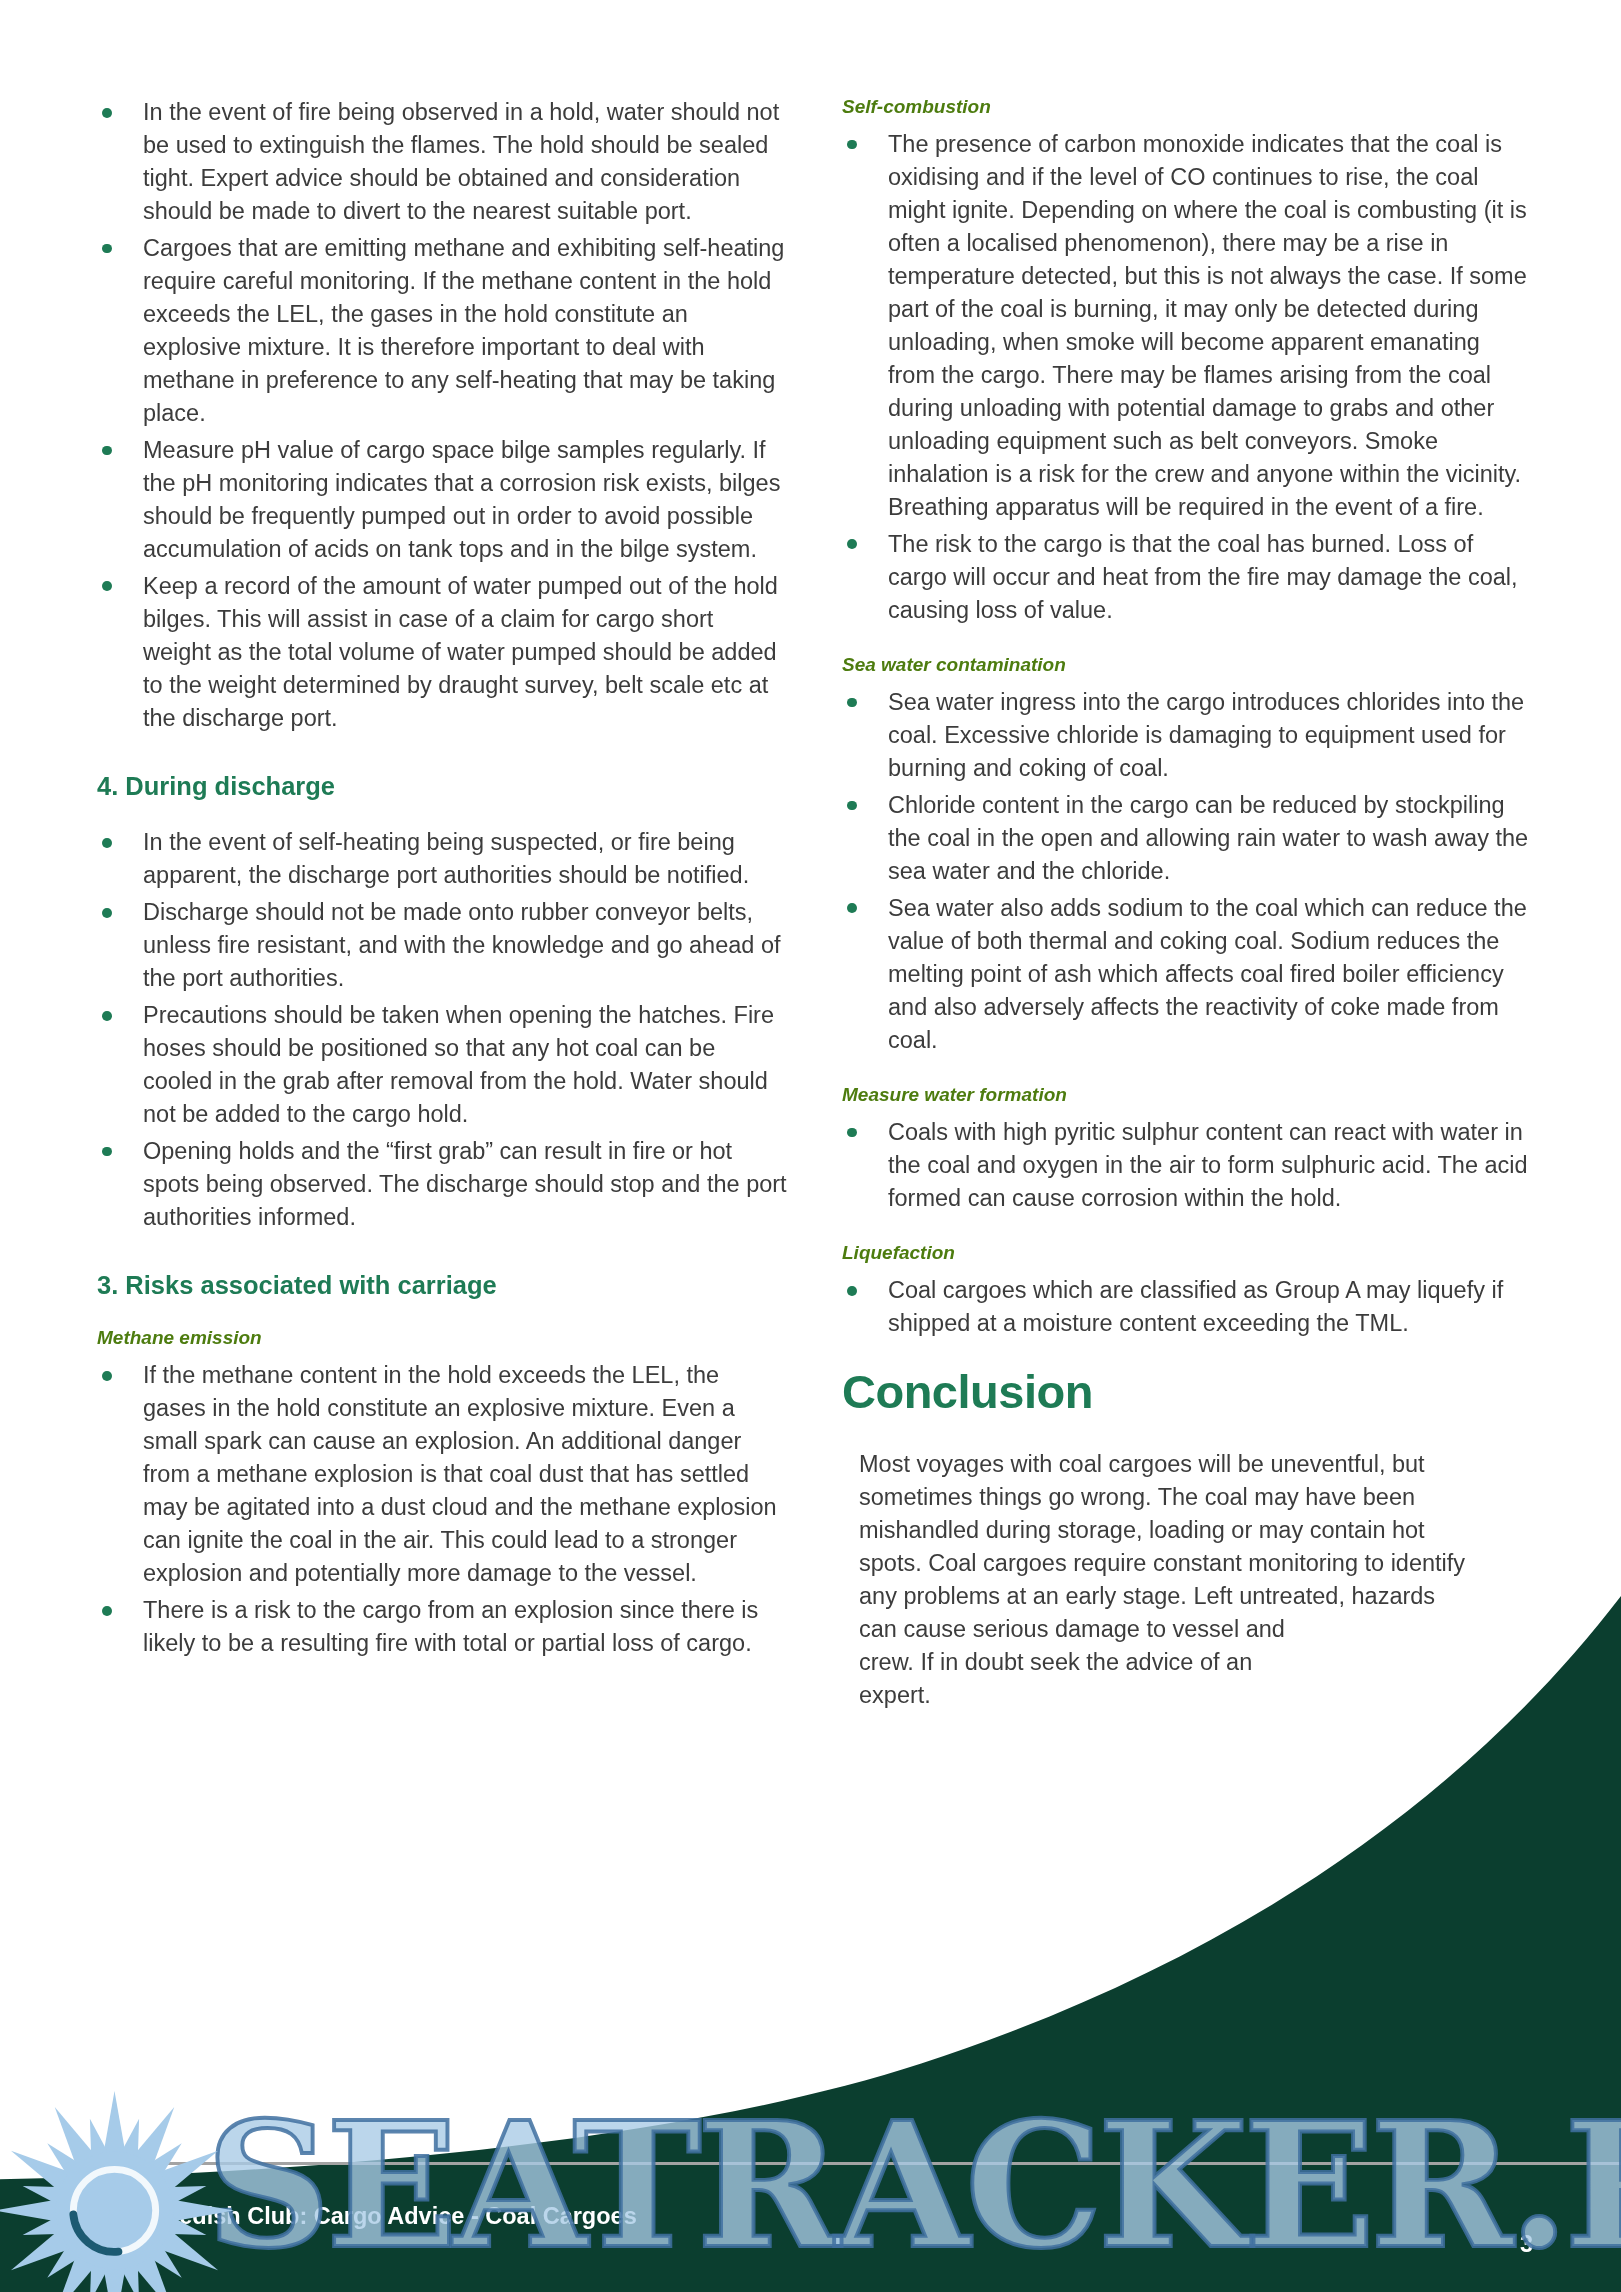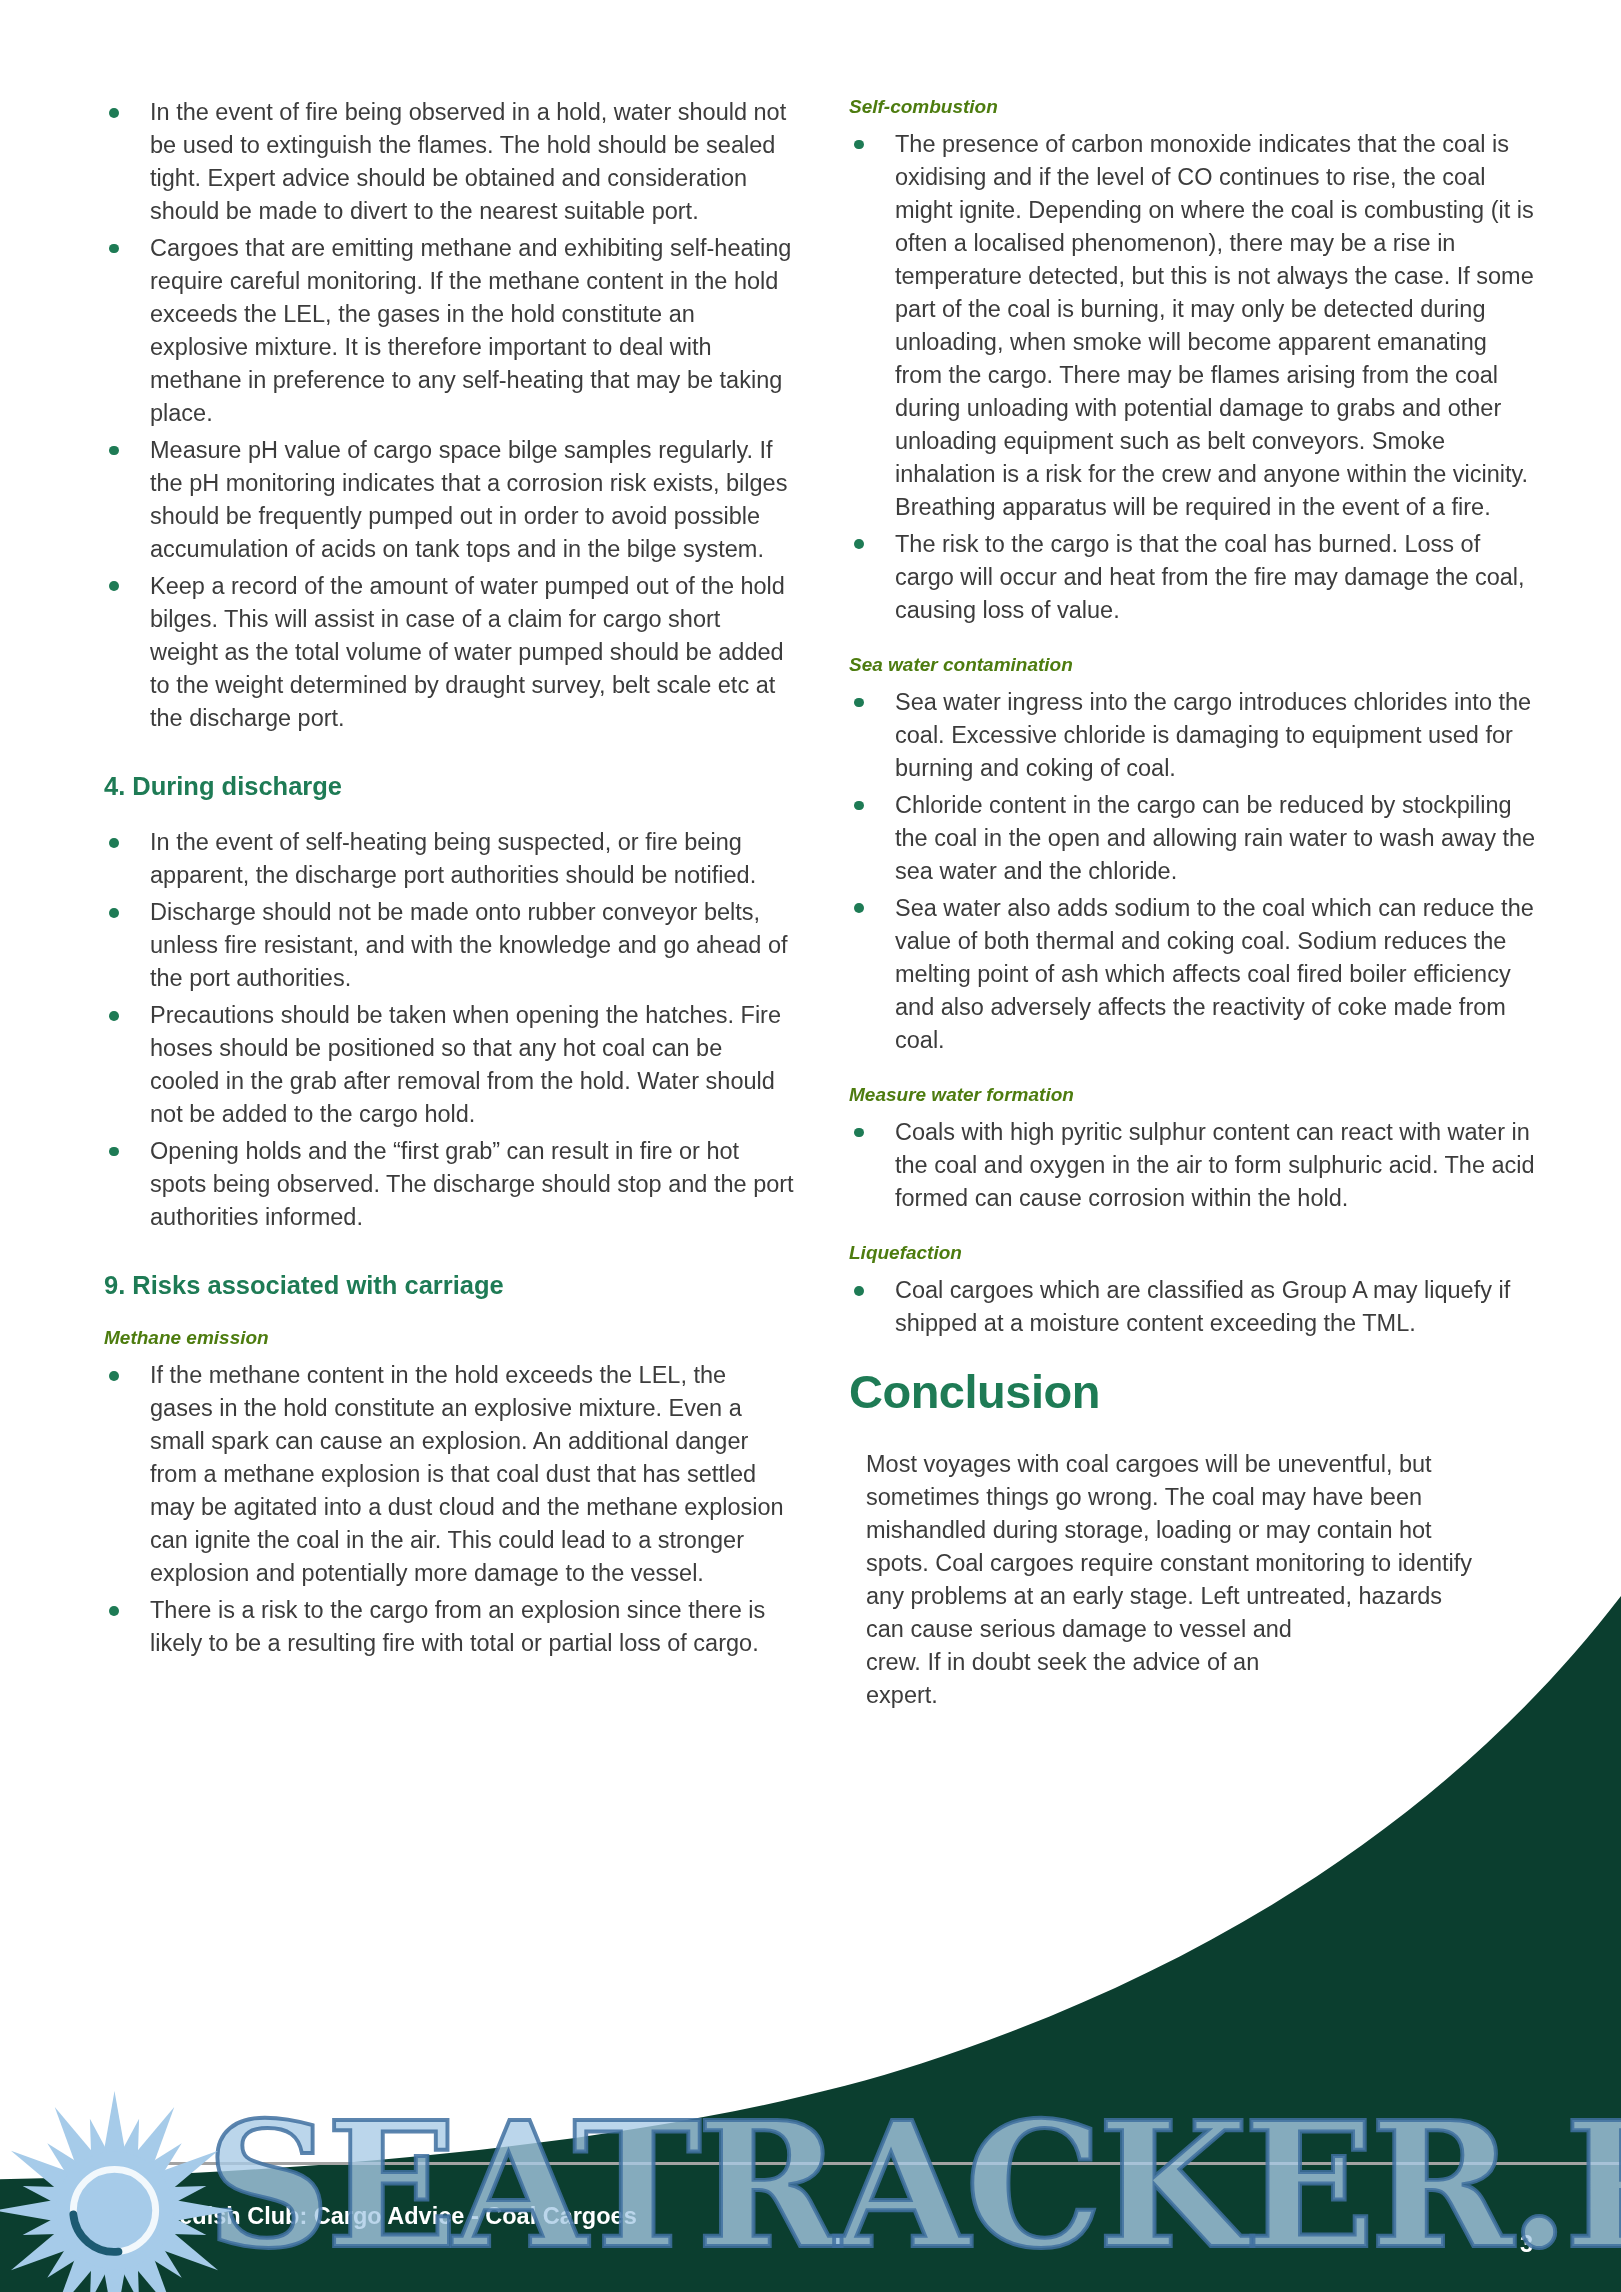--- a/index.html
+++ b/index.html
@@ -9,21 +9,21 @@
     height: 2293px;
     background: #ffffff;
     overflow: hidden;
     font-family: "Liberation Sans", sans-serif;
     margin: 0 auto;
   }
 
   
   .content {
     position: absolute;
-    left: 104px;
+    left: 97px;
     top: 96px;
     width: 1435px;
     display: flex;
     gap: 55px;
     z-index: 1;
   }
   .col { width: 697px; }
   .col > *:first-child { margin-top: 0 !important; }
 
   
@@ -151,21 +151,21 @@
           <li class="bullet-item"><span class="dot"></span><span class="bullet-text">Measure pH value of cargo space bilge samples regularly. If the pH monitoring indicates that a corrosion risk exists, bilges should be frequently pumped out in order to avoid possible accumulation of acids on tank tops and in the bilge system.</span></li>
           <li class="bullet-item"><span class="dot"></span><span class="bullet-text">Keep a record of the amount of water pumped out of the hold bilges. This will assist in case of a claim for cargo short weight as the total volume of water pumped should be added to the weight determined by draught survey, belt scale etc at the discharge port.</span></li>
         </ul>
         <h3 class="heading">4. During discharge</h3>
         <ul class="bullet-list">
           <li class="bullet-item"><span class="dot"></span><span class="bullet-text">In the event of self-heating being suspected, or fire being apparent, the discharge port authorities should be notified.</span></li>
           <li class="bullet-item"><span class="dot"></span><span class="bullet-text">Discharge should not be made onto rubber conveyor belts, unless fire resistant, and with the knowledge and go ahead of the port authorities.</span></li>
           <li class="bullet-item"><span class="dot"></span><span class="bullet-text">Precautions should be taken when opening the hatches. Fire hoses should be positioned so that any hot coal can be cooled in the grab after removal from the hold. Water should not be added to the cargo hold.</span></li>
           <li class="bullet-item"><span class="dot"></span><span class="bullet-text">Opening holds and the “first grab” can result in fire or hot spots being observed. The discharge should stop and the port authorities informed.</span></li>
         </ul>
-        <h3 class="heading">9. Risks associated with carriage</h3>
+        <h3 class="heading">3. Risks associated with carriage</h3>
         <h4 class="subheading">Methane emission</h4>
         <ul class="bullet-list">
           <li class="bullet-item"><span class="dot"></span><span class="bullet-text">If the methane content in the hold exceeds the LEL, the gases in the hold constitute an explosive mixture. Even a small spark can cause an explosion. An additional danger from a methane explosion is that coal dust that has settled may be agitated into a dust cloud and the methane explosion can ignite the coal in the air. This could lead to a stronger explosion and potentially more damage to the vessel.</span></li>
           <li class="bullet-item"><span class="dot"></span><span class="bullet-text">There is a risk to the cargo from an explosion since there is likely to be a resulting fire with total or partial loss of cargo.</span></li>
         </ul>
       </div>
     <div class="col">
         <h4 class="subheading">Self-combustion</h4>
         <ul class="bullet-list">
           <li class="bullet-item"><span class="dot"></span><span class="bullet-text">The presence of carbon monoxide indicates that the coal is oxidising and if the level of CO continues to rise, the coal might ignite. Depending on where the coal is combusting (it is often a localised phenomenon), there may be a rise in temperature detected, but this is not always the case. If some part of the coal is burning, it may only be detected during unloading, when smoke will become apparent emanating from the cargo. There may be flames arising from the coal during unloading with potential damage to grabs and other unloading equipment such as belt conveyors. Smoke inhalation is a risk for the crew and anyone within the vicinity. Breathing apparatus will be required in the event of a fire.</span></li>

